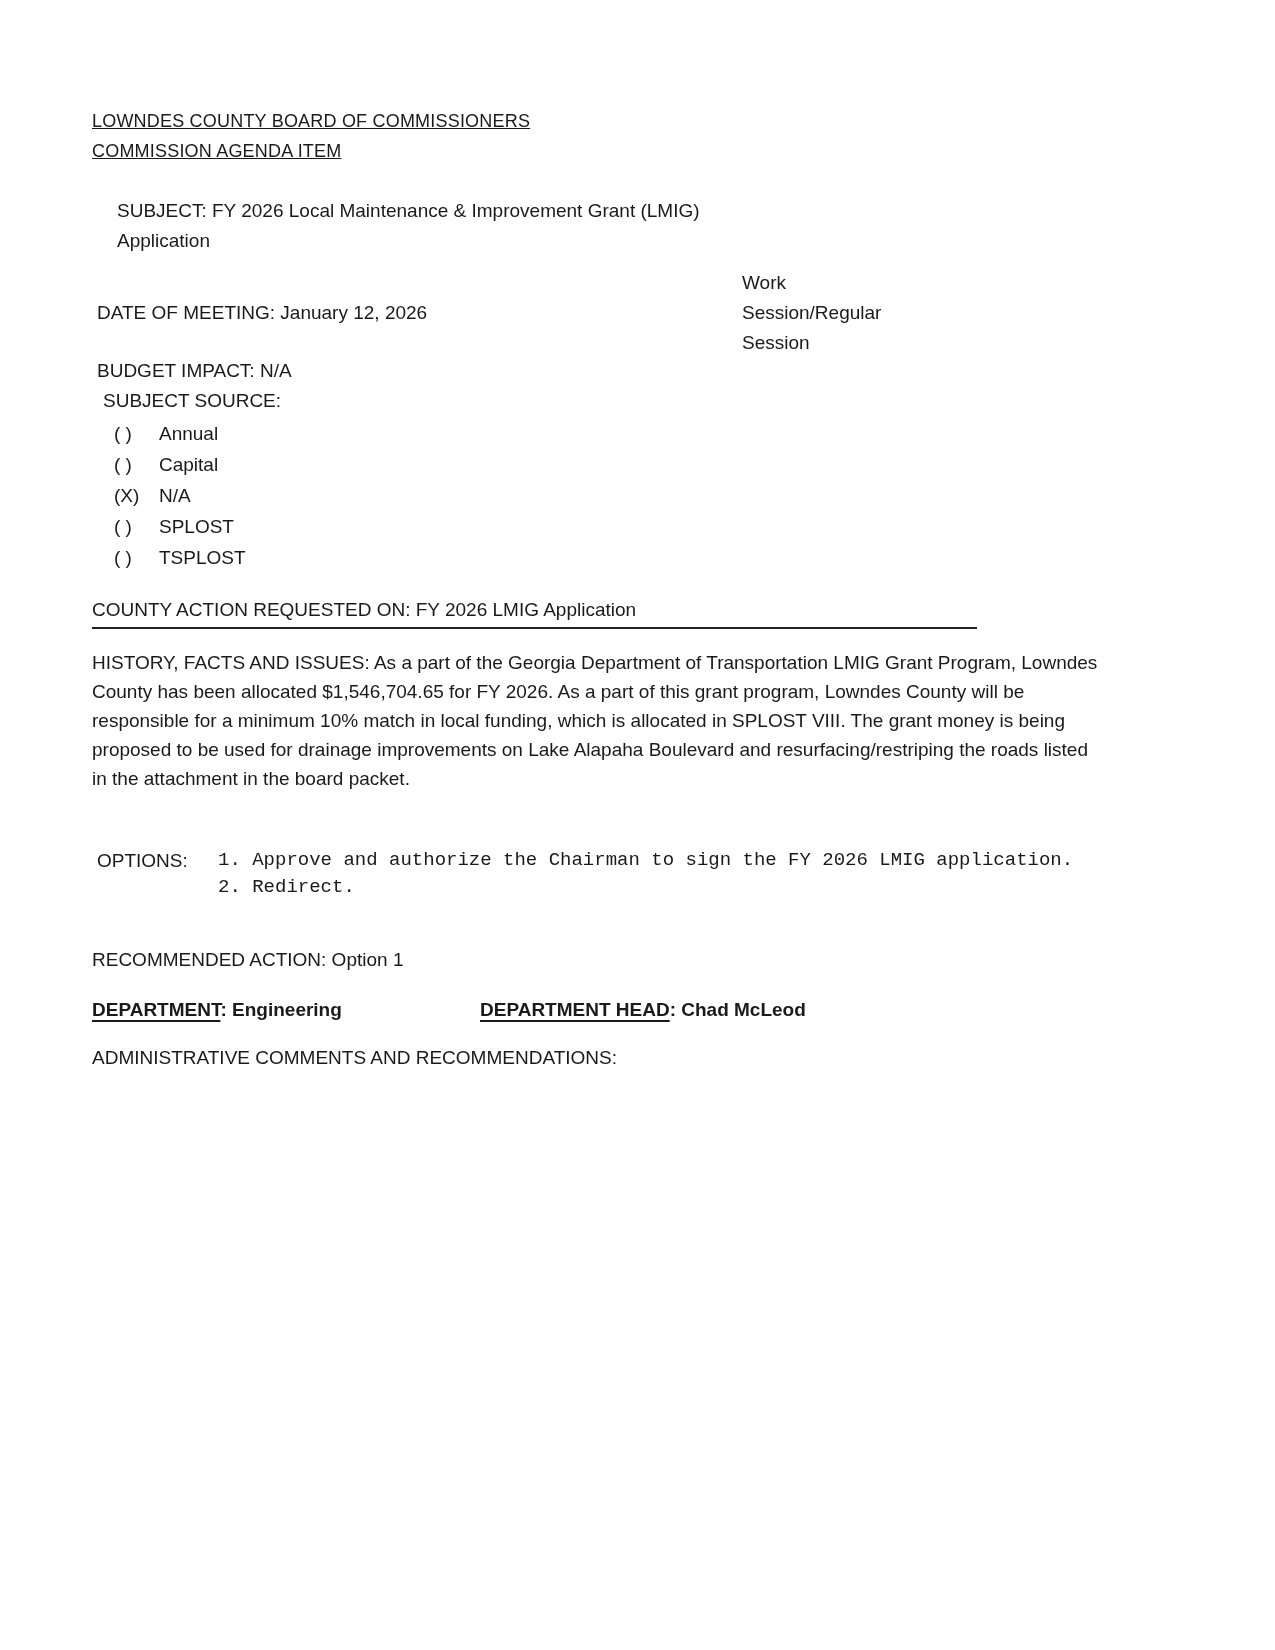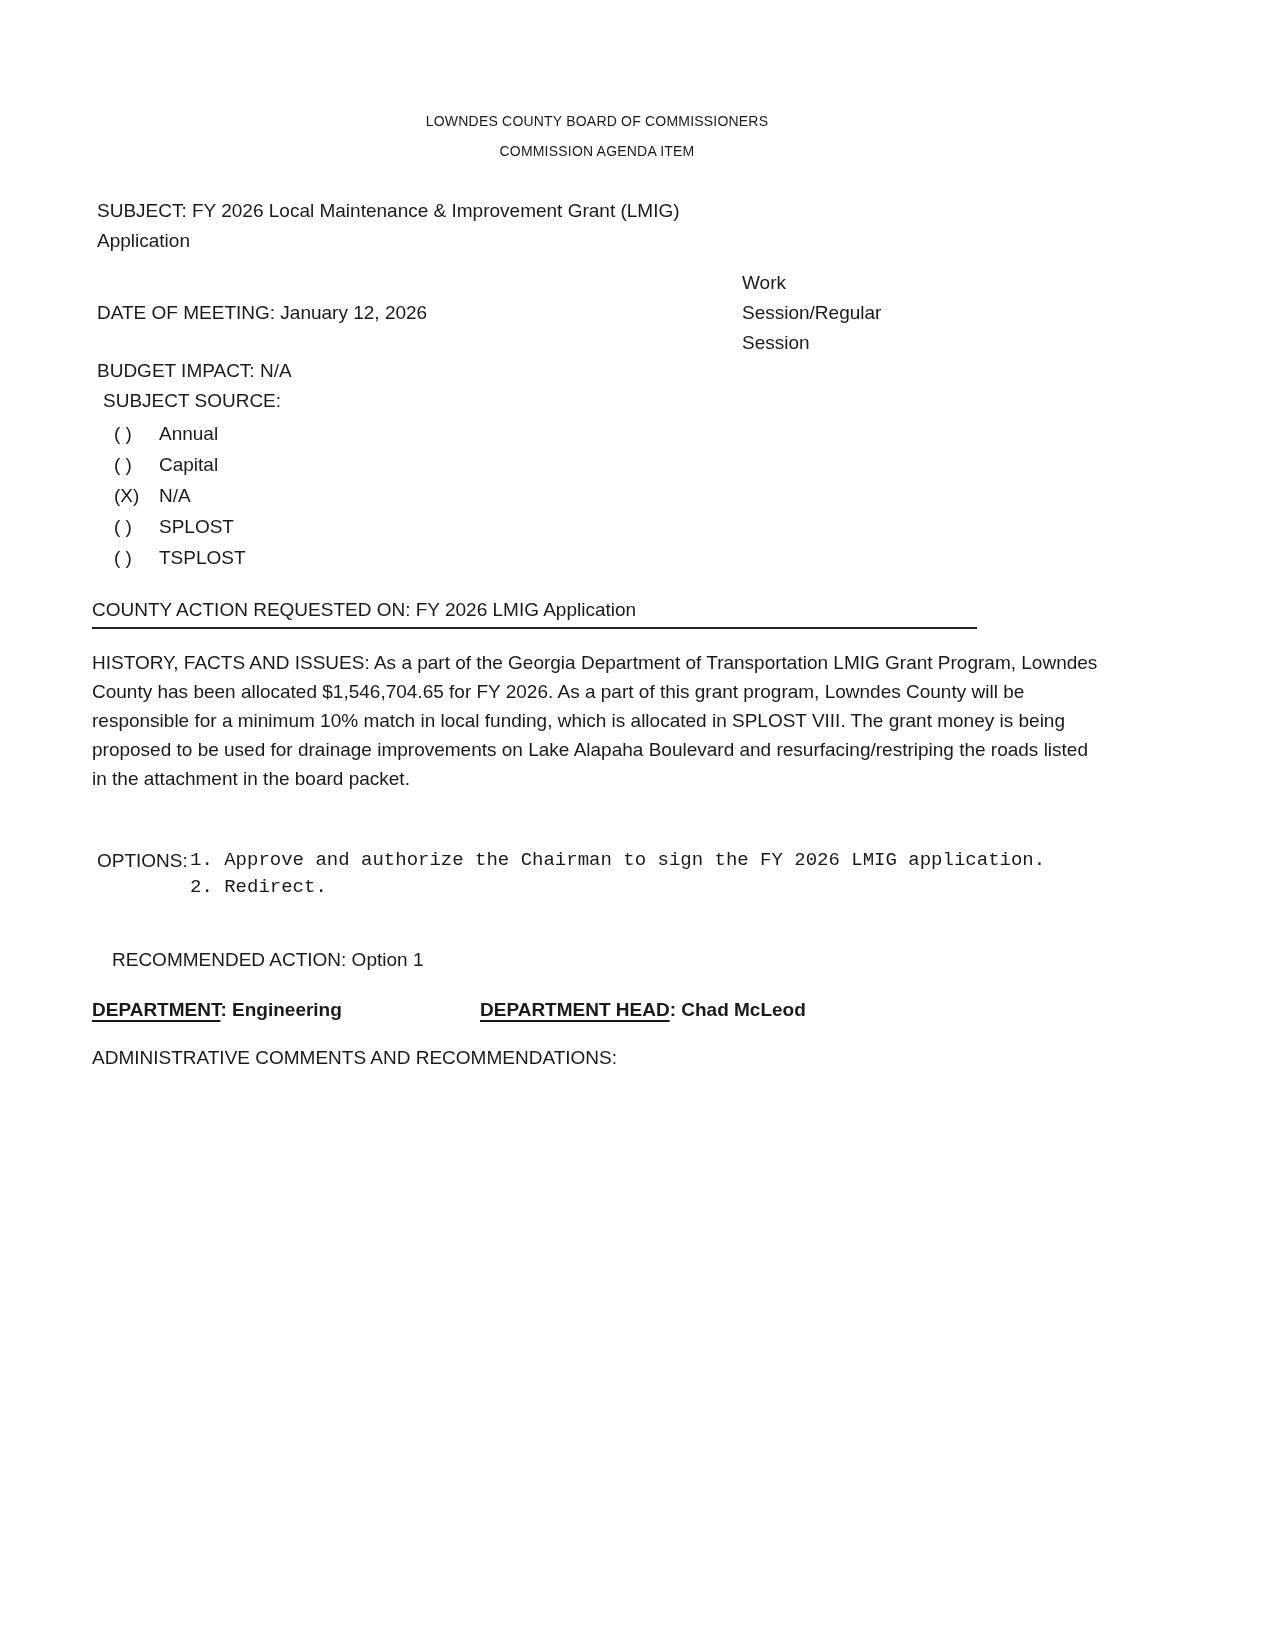--- a/index.html
+++ b/index.html
@@ -15,42 +15,42 @@
     position: relative;
     width: 1275px; height: 1650px;
     background: #ffffff;
     overflow: hidden;
   }
   .content {
     position: absolute;
     left: 92px; top: 106px;
     width: 1010px;
   }
-  .title-block { text-align: center; line-height: 30px; font-size: 14px; letter-spacing: 0.2px; }
-  .subject { margin-top: 30px; width: 660px; line-height: 30px; padding-left: 5px; }
+  .title-block { text-align: left; line-height: 30px; font-size: 18px; letter-spacing: 0.2px; text-decoration: underline; }
+  .subject { margin-top: 30px; width: 660px; line-height: 30px; padding-left: 5px; margin-left: 20px; }
   .meeting-row { position: relative; height: 60px; margin-top: 12px; }
   .session-col { position: absolute; left: 650px; top: 0; width: 175px; line-height: 30px; }
   .date-line { padding-top: 30px; line-height: 30px; padding-left: 5px; }
   .budget { margin-top: 28px; line-height: 30px; padding-left: 5px; }
   .funding-label { line-height: 30px; padding-left: 11px; }
   .funding-list { margin-top: 2px; }
   .funding-item { display: flex; line-height: 31px; }
   .funding-mark { width: 45px; padding-left: 22px; white-space: pre; }
   .county-action {
     margin-top: 22px;
     width: 885px;
     line-height: 30px;
     padding-bottom: 2px;
     border-bottom: 2px solid #222222;
   }
   .history { line-height: 29px; width: 1010px; text-align: left; }
-  .options-row { margin-top: 54px; display: flex; padding-left: 5px; }
+  .options-row { margin-top: 54px; display: flex; padding-left: 5px; gap: 28px; }
   .options-label { width: 93px; line-height: 27px; }
   .options-list { line-height: 27px; font-family: Liberation Mono, monospace; }
-  .recommended { margin-top: 44px; line-height: 30px; margin-left: 20px; }
+  .recommended { margin-top: 44px; line-height: 30px; }
   .dept-row { margin-top: 20px; display: flex; line-height: 30px; font-weight: bold; }
   .dept-left { width: 388px; }
   .u-label {
     text-decoration: underline;
     text-decoration-thickness: 1.5px;
     text-underline-offset: 4px;
   }
   .admin { margin-top: 18px; line-height: 30px; }
 </style>
 </head>

